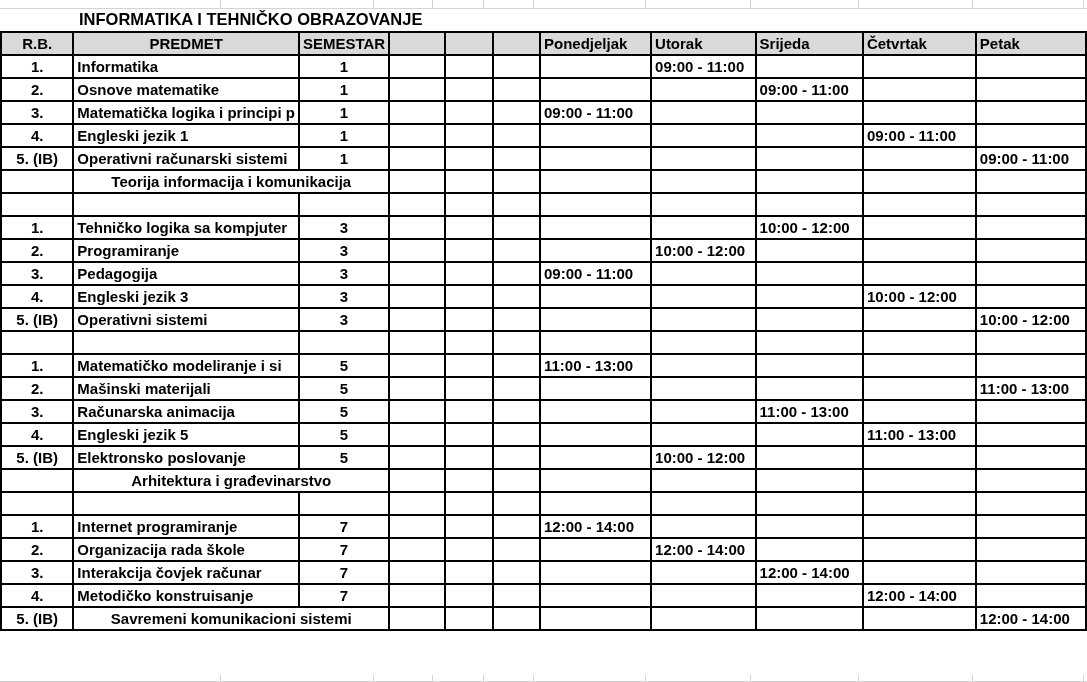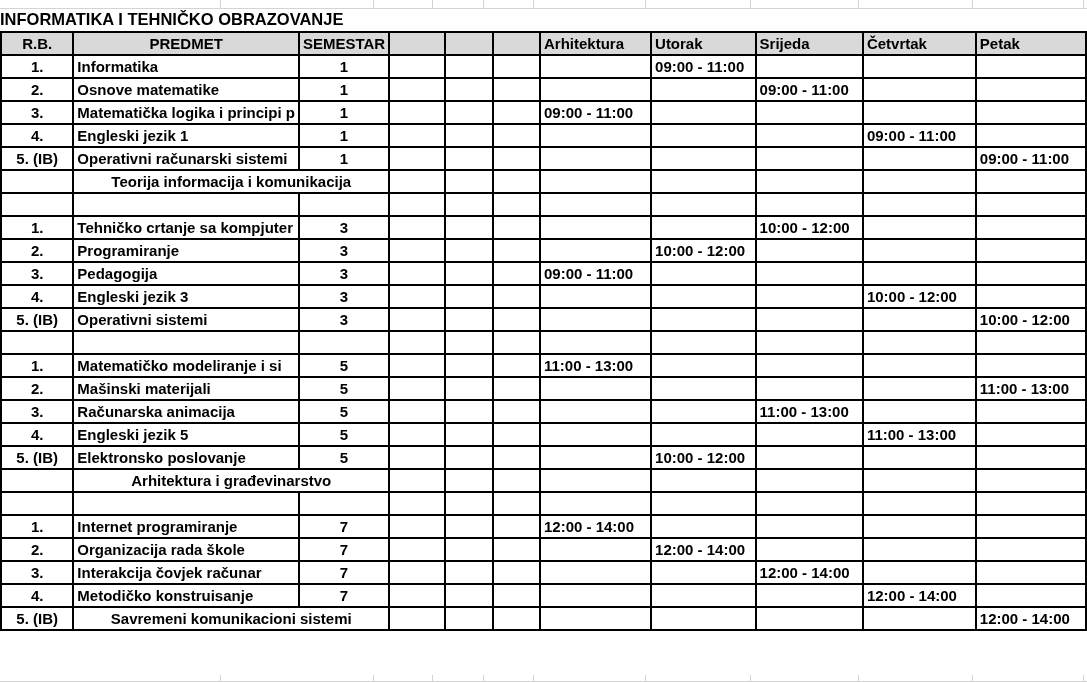--- a/index.html
+++ b/index.html
@@ -7,21 +7,21 @@
   .sheet {
     position:relative; width:1087px; height:682px; background:#fff;
     font-family:"Liberation Sans", sans-serif; overflow:hidden;
   }
   .strip { position:absolute; left:0; width:1087px; }
   .strip.top { top:0; height:8px; border-bottom:1px solid var(--faint); }
   .strip.bottom { top:675px; height:6px; border-bottom:1px solid var(--faint); }
   .tick { position:absolute; top:0; bottom:0; width:1px; background:var(--faint); }
   .title-row {
     position:absolute; left:0; top:8px; width:1083px; height:23px;
-    line-height:23px; box-sizing:border-box;
+    line-height:23px; padding-left:79px; box-sizing:border-box;
     font-size:16.5px; font-weight:bold; color:#000; white-space:nowrap;
   }
   table.schedule {
     position:absolute; left:0; top:31px;
     border-collapse:collapse; table-layout:fixed;
     font-family:"Liberation Sans", sans-serif;
   }
   table.schedule th, table.schedule td {
     border:2px solid var(--grid);
     height:23px; box-sizing:border-box;
@@ -69,21 +69,21 @@
       <col style="width:111px">
     </colgroup>
     <thead>
       <tr>
         <th class="c">R.B.</th>
         <th class="c">PREDMET</th>
         <th class="c">SEMESTAR</th>
         <th></th>
         <th></th>
         <th></th>
-        <th class="l">Arhitektura</th>
+        <th class="l">Ponedjeljak</th>
         <th class="l">Utorak</th>
         <th class="l">Srijeda</th>
         <th class="l">Četvrtak</th>
         <th class="l">Petak</th>
       </tr>
     </thead>
     <tbody id="schedule-body">
         <tr>
           <td class="c">1.</td>
           <td class="l">Informatika</td>
@@ -169,21 +169,21 @@
           <td></td>
           <td></td>
           <td class="l"></td>
           <td class="l"></td>
           <td class="l"></td>
           <td class="l"></td>
           <td class="l"></td>
         </tr>
         <tr>
           <td class="c">1.</td>
-          <td class="l">Tehničko crtanje sa kompjuter</td>
+          <td class="l">Tehničko logika sa kompjuter</td>
           <td class="c">3</td>
           <td></td>
           <td></td>
           <td></td>
           <td class="l"></td>
           <td class="l"></td>
           <td class="l">10:00 - 12:00</td>
           <td class="l"></td>
           <td class="l"></td>
         </tr>

